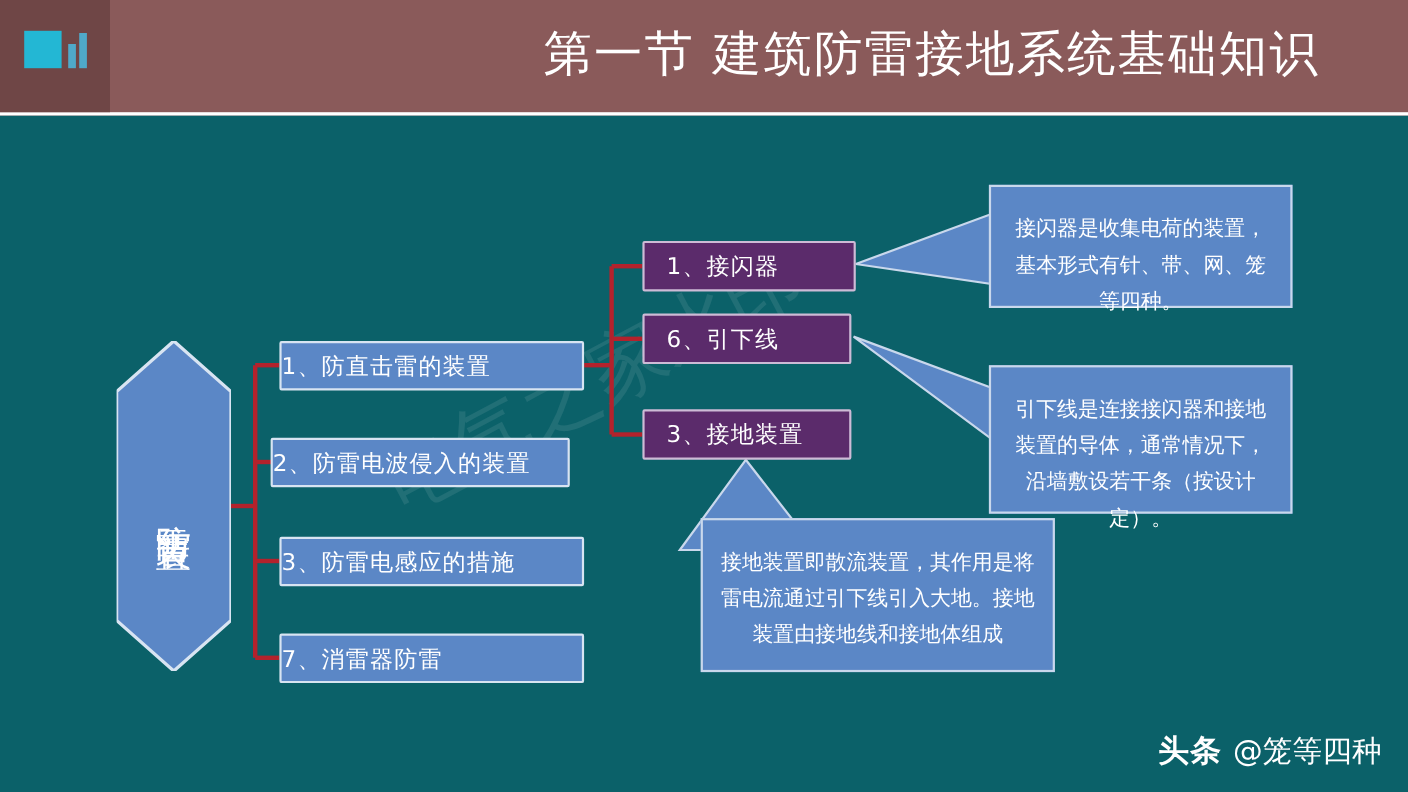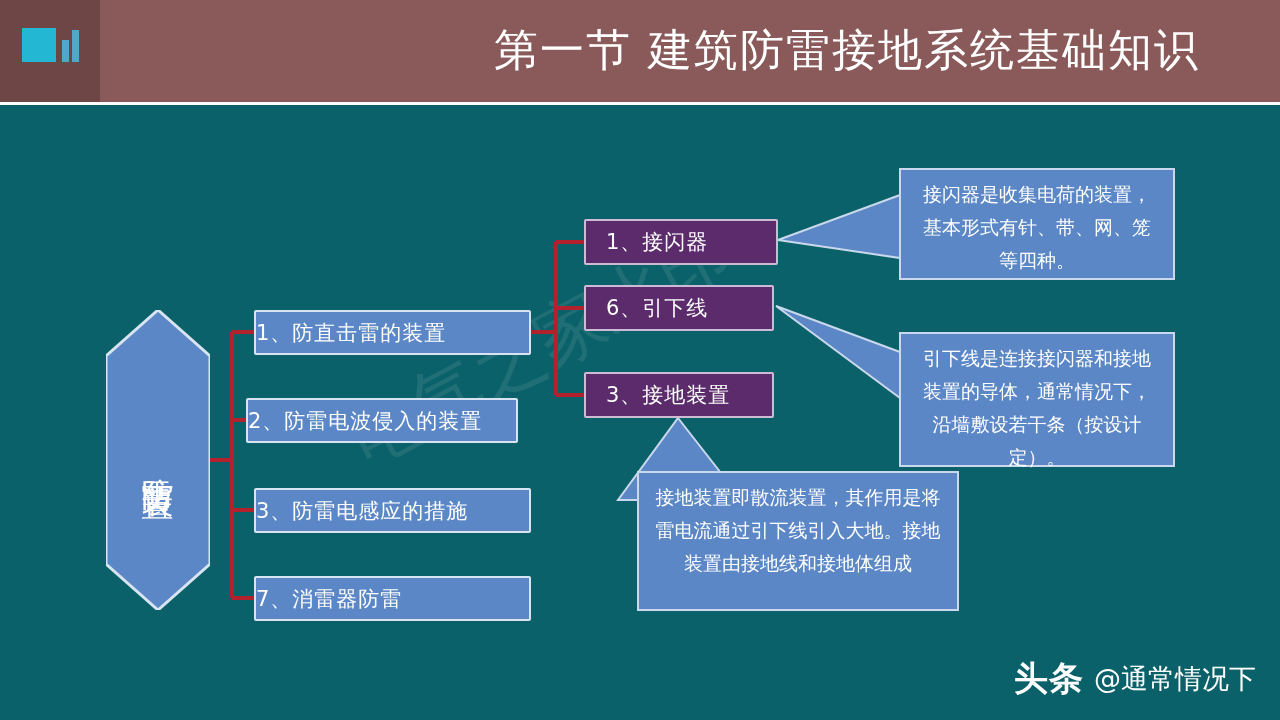--- a/index.html
+++ b/index.html
@@ -98,21 +98,21 @@
     letter-spacing: 1px;
   }
   .callout {
     position: absolute;
     box-sizing: border-box;
     background: #5b87c6;
     border: 2px solid #c9d8ec;
     color: #ffffff;
     font-size: 19px;
     line-height: 33px;
-    padding: 8px 14px;
+    padding: 22px 14px;
     text-align: center;
     font-family: "DejaVu Sans", sans-serif;
   }
   
   #root-node {
     position: absolute;
     left: 106px; top: 310px;
     width: 104px; height: 300px;
   }
   #root-node svg { display: block; }
@@ -139,21 +139,21 @@
   }
   
   #brand {
     position: absolute;
     right: 24px; bottom: 18px;
     display: flex;
     align-items: center;
     font-family: "DejaVu Sans", sans-serif;
   }
   #brand-toutiao {
-    font-size: 34px;
+    font-size: 28px;
     font-weight: bold;
     color: #ffffff;
     letter-spacing: 1px;
   }
   #brand-name {
     font-size: 27px;
     color: #ffffff;
     margin-left: 10px;
   }
 </style>
@@ -230,16 +230,16 @@
   </div>
   <div class="callout" style="left:899px; top:332px; width:276px; height:135px;">
     <span>引下线是连接接闪器和接地装置的导体，通常情况下，沿墙敷设若干条（按设计定）。</span>
   </div>
   <div class="callout" style="left:637px; top:471px; width:322px; height:140px;">
     <span>接地装置即散流装置，其作用是将雷电流通过引下线引入大地。接地装置由接地线和接地体组成</span>
   </div>
 
   <div id="brand">
     <span id="brand-toutiao">头条</span>
-    <span id="brand-name">@通常情况下</span>
+    <span id="brand-name">@笼等四种</span>
   </div>
 
 </div>
 
 </body></html>

